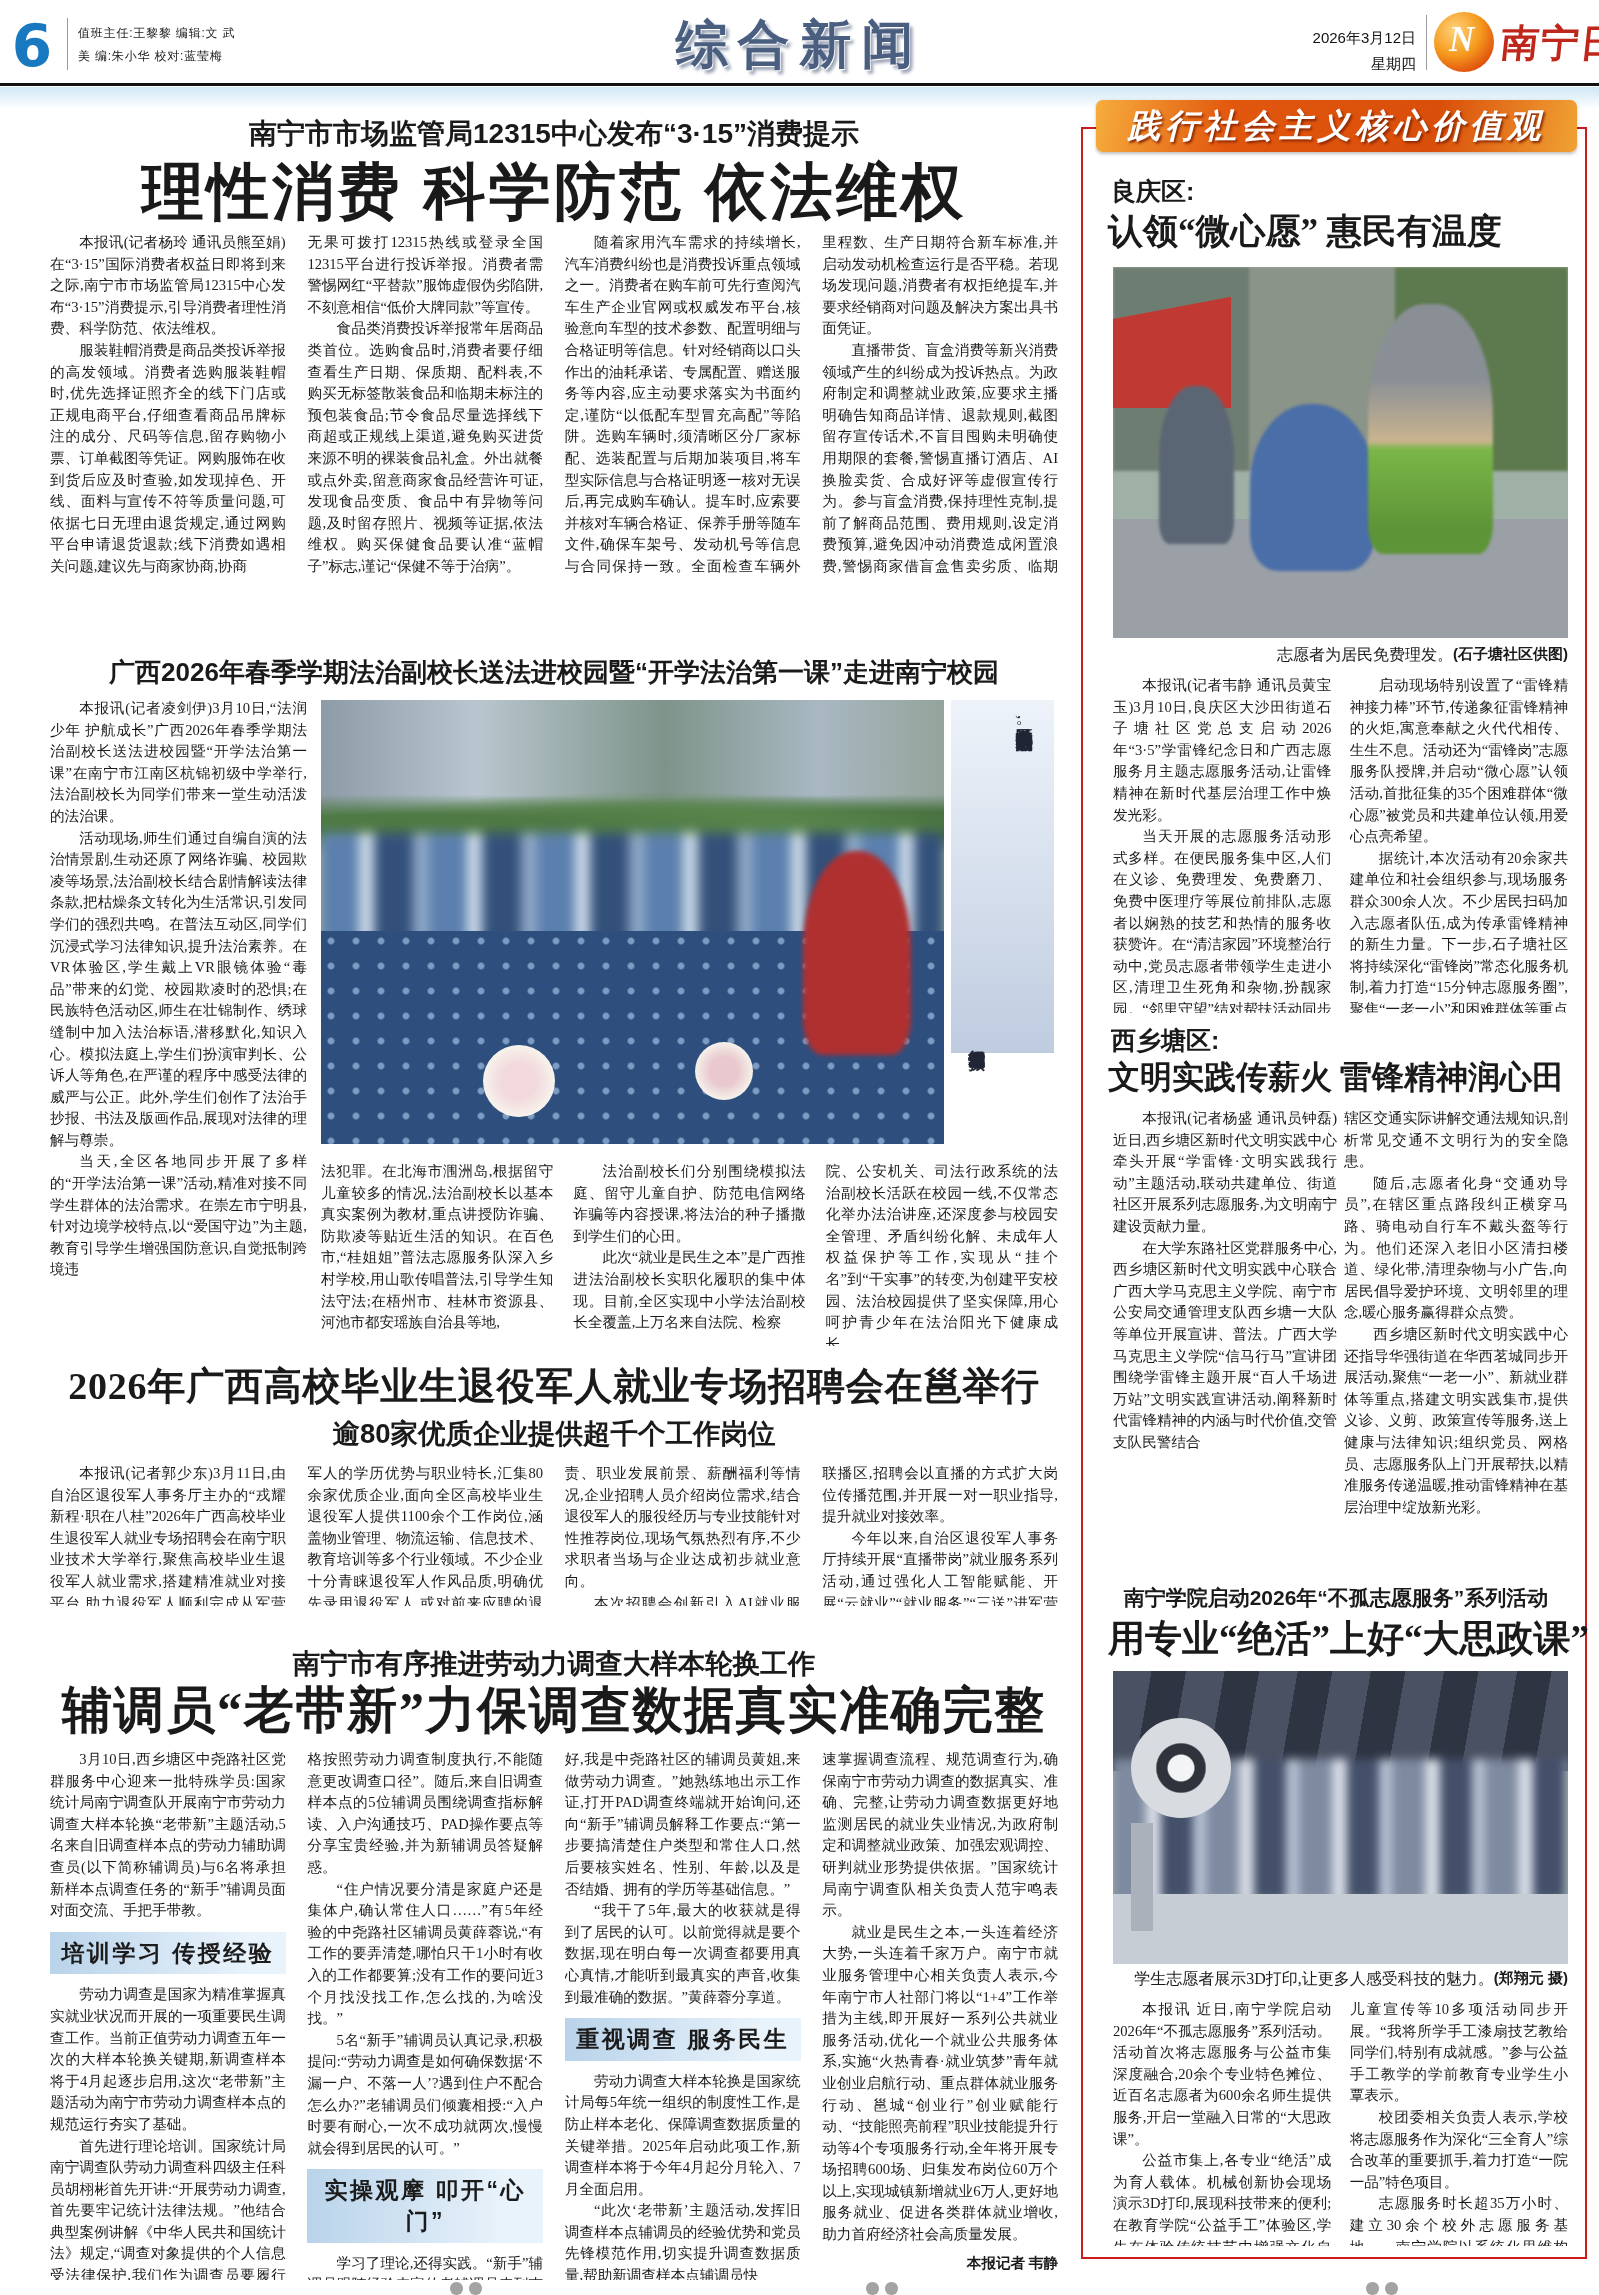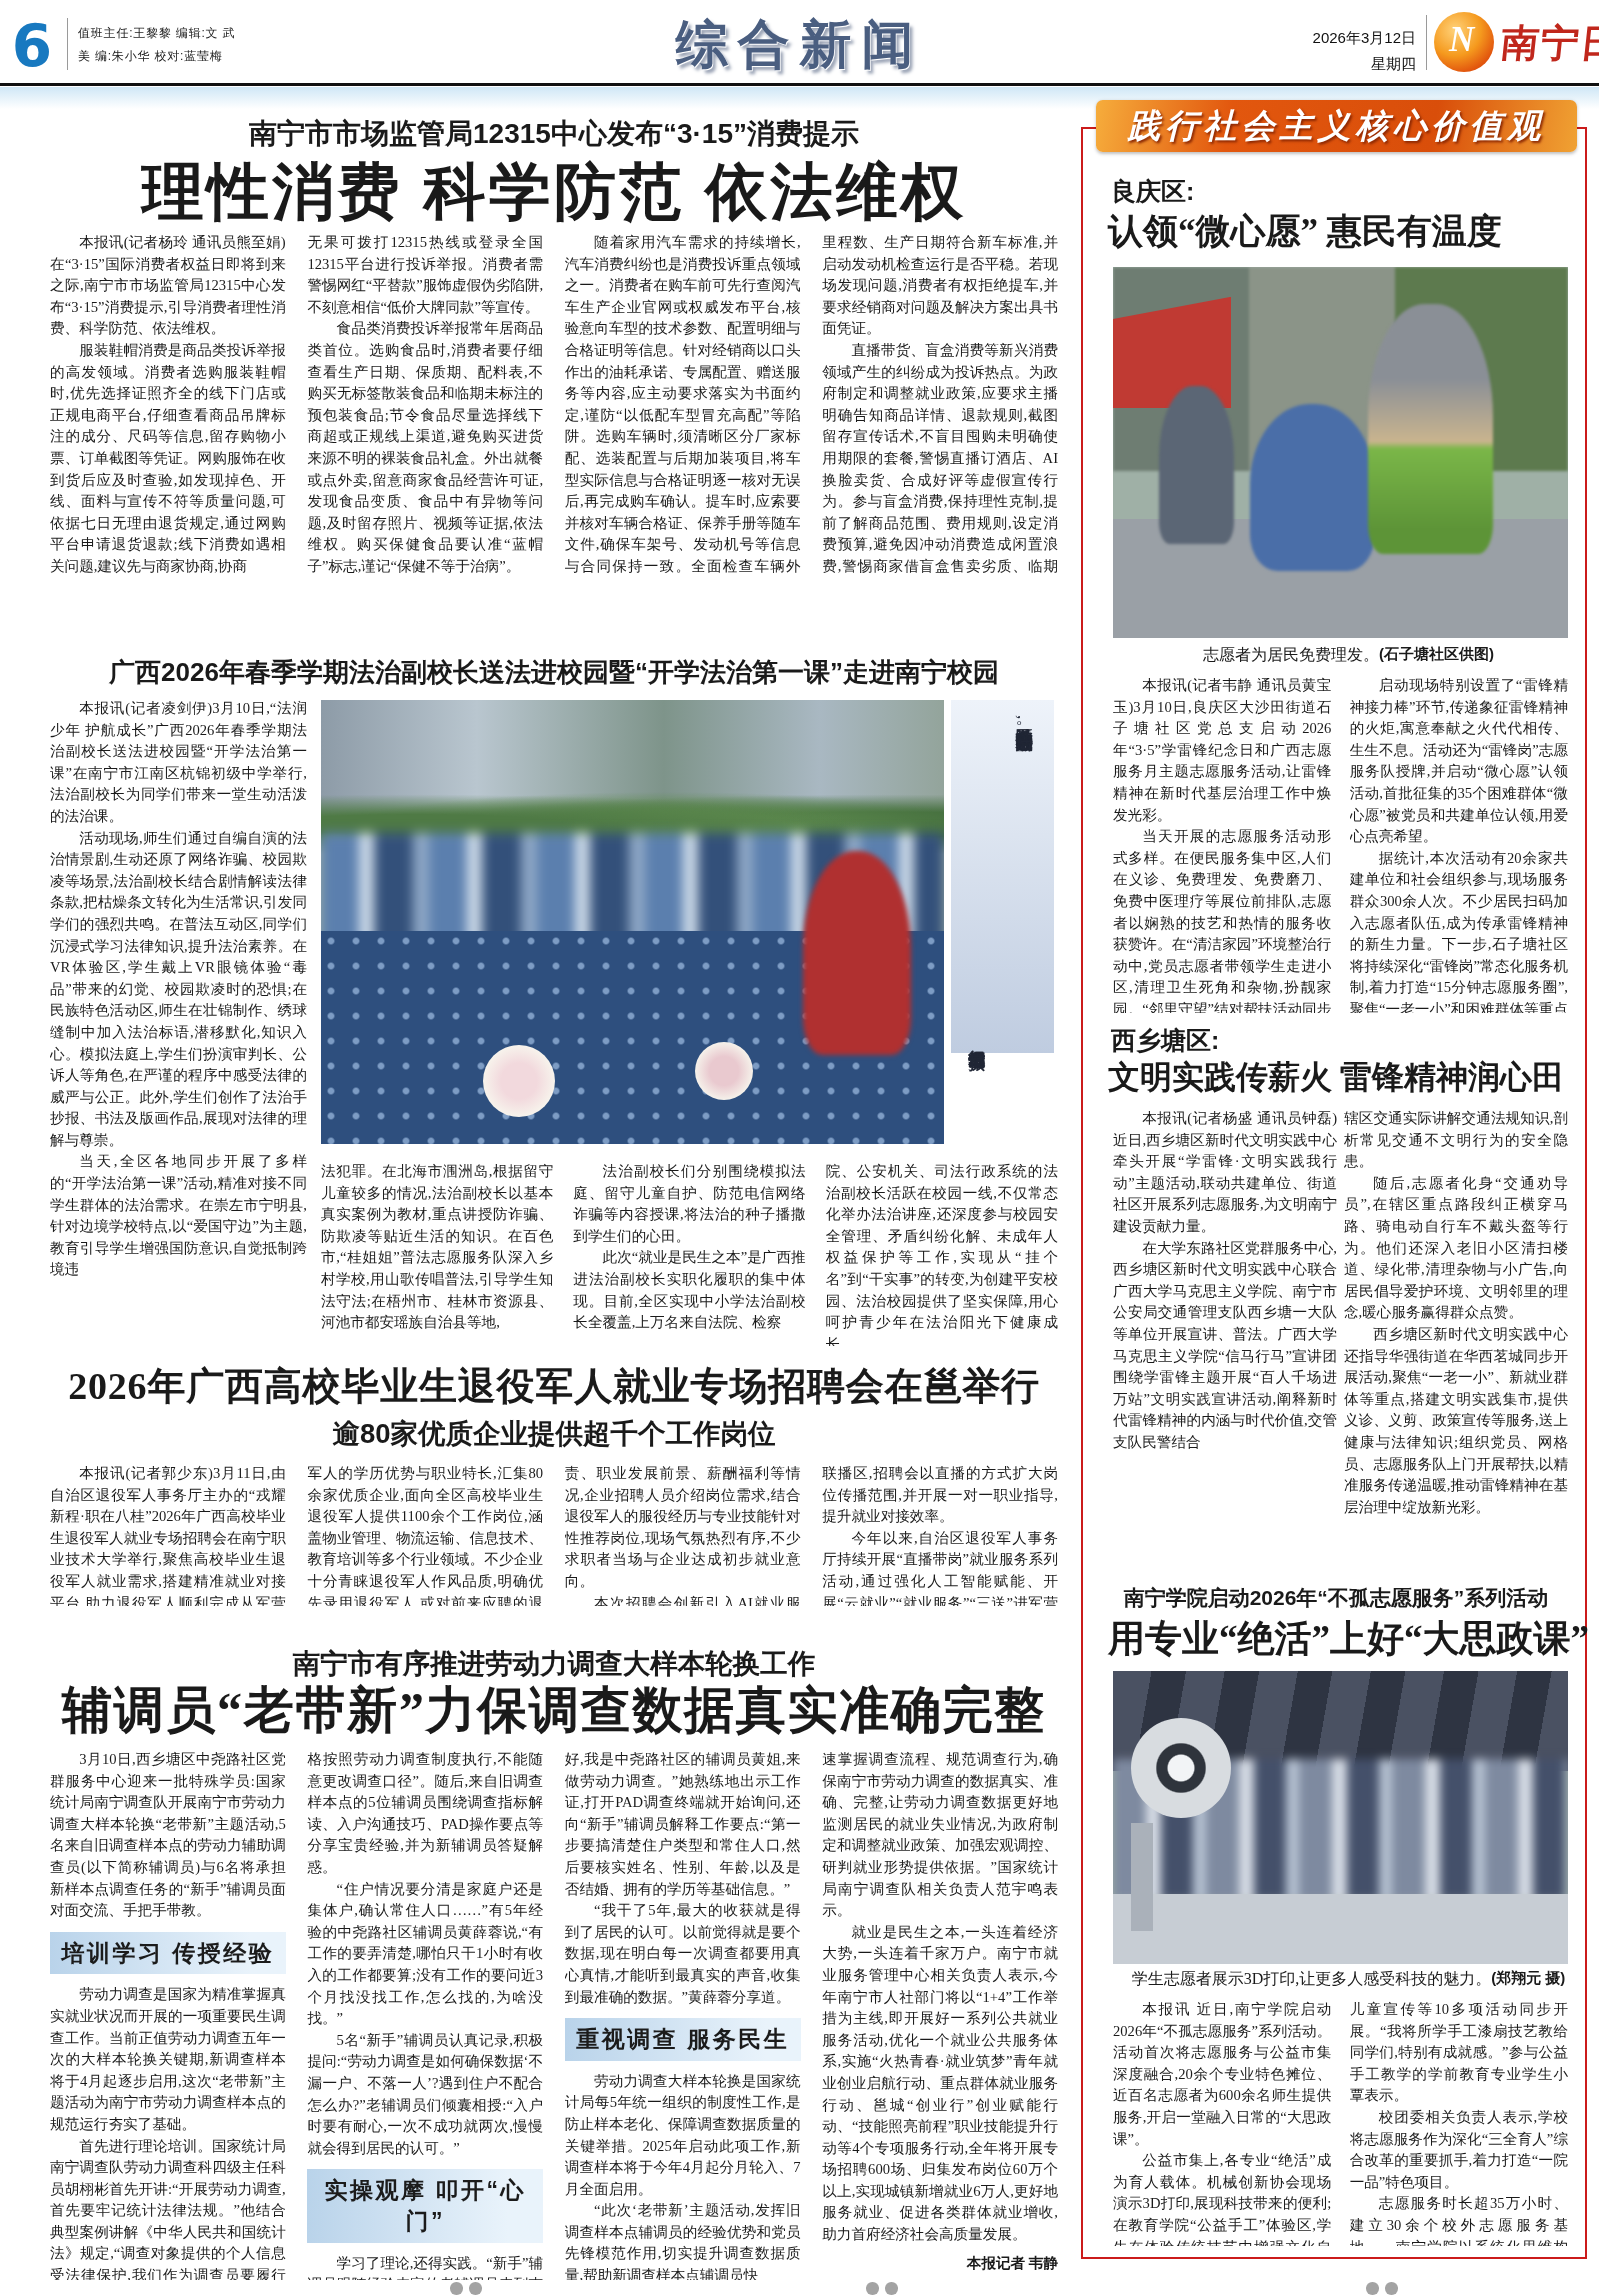--- a/index.html
+++ b/index.html
@@ -40,21 +40,21 @@
   
   .rail-frame{left:1081px;top:127px;width:506px;height:2132px;border:2.5px solid #cb1b1b;box-sizing:border-box;}
   .banner{left:1096px;top:100px;width:481px;height:52px;border-radius:6.7px;
       background:linear-gradient(100deg,#f6ad3c,#e2570e 28%,#d94e0a 70%,#f0a233);
       display:flex;align-items:center;justify-content:center;
       box-shadow:0 1.7px 3.3px rgba(0,0,0,.25);}
   .banner span{color:#fff;font-size:33px;font-weight:900;font-style:italic;letter-spacing:5px;
       text-shadow:1.7px 1.7px 2.5px #8a2703;font-family:"Liberation Serif",serif;}
   .rail-label{font-size:25px;font-weight:700;font-family:"Liberation Sans",sans-serif;}
   .rail-headline{font-weight:900;text-align:left;white-space:nowrap;}
-  .cap-row{display:flex;justify-content:center;font-size:16px;margin-left:8px;}
+  .cap-row{display:flex;justify-content:flex-end;font-size:16px;}
   .cap-row .credit{font-weight:700;font-family:"Liberation Sans",sans-serif;font-size:15px;}
   
   .vstrip{background:linear-gradient(180deg,#eef3fa,#bfcce0);writing-mode:vertical-rl;
       padding:15px 11.7px;box-sizing:border-box;font-size:17.5px;line-height:2.1;color:#202635;}
   .vstrip .vcredit{position:absolute;left:8.3px;bottom:11.7px;writing-mode:vertical-rl;
       font-weight:700;font-size:16.7px;font-family:"Liberation Sans",sans-serif;}
   
   .dots{display:flex;gap:6.7px;}
   .dots i{width:12.5px;height:12.5px;border-radius:50%;background:#a3a3a3;}
 </style>

